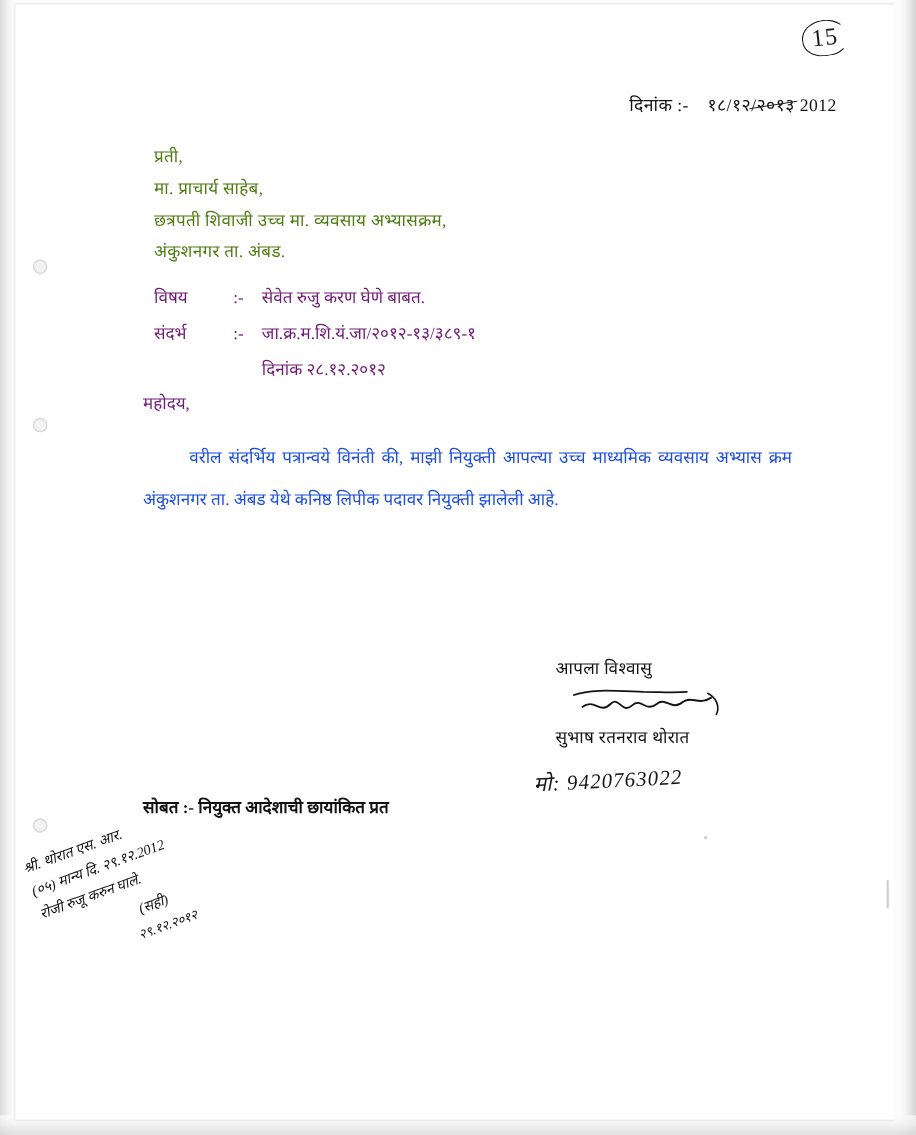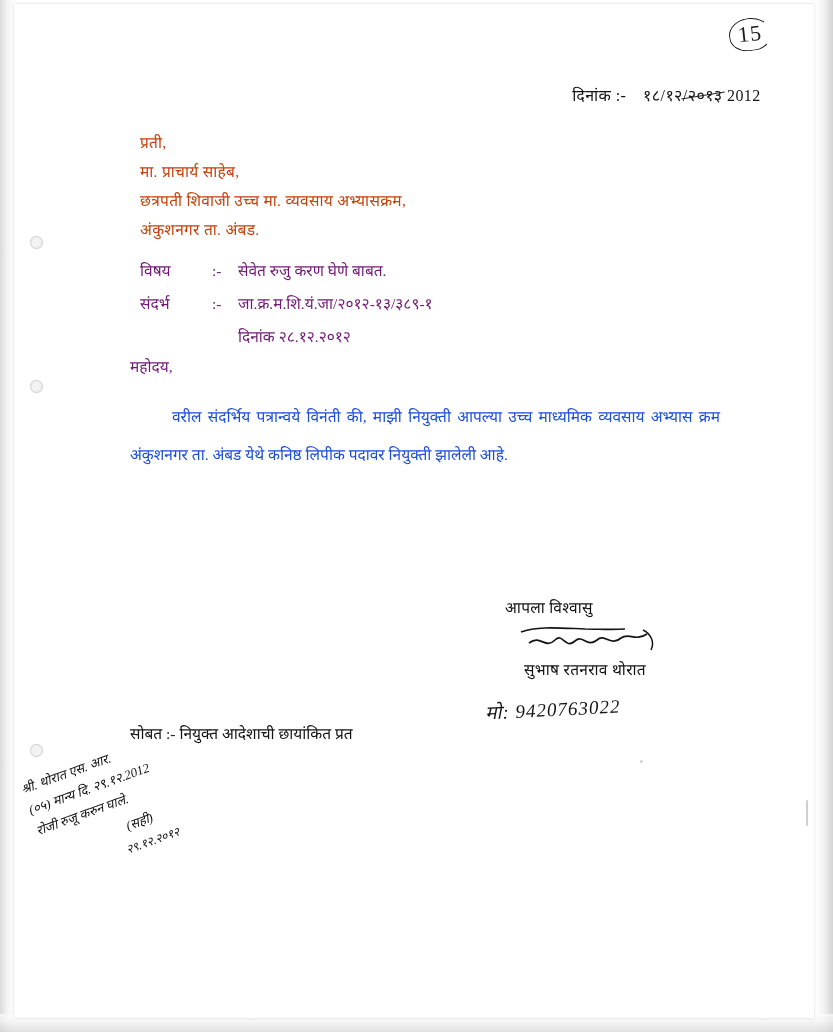--- a/index.html
+++ b/index.html
@@ -104,21 +104,21 @@
     height: 1px;
     background: #222;
     transform: rotate(-9deg);
   }
 
   .block-to {
     position: absolute;
     left: 140px; top: 128px;
     font-size: 15.5px;
     line-height: 29px;
-    color: #c2410c;
+    color: #4d7c0f;
     letter-spacing: .3px;
   }
   .block-to div { white-space: nowrap; }
 
   .subject-table {
     position: absolute;
     left: 140px; top: 256px;
     font-size: 15.5px;
     line-height: 29px;
     color: #701a75;
@@ -163,38 +163,39 @@
     color: #121212;
     text-align: left;
   }
   .sign-block .yours { letter-spacing: .3px; }
   .signature {
     height: 36px;
     margin: 2px 0 0 10px;
     position: relative;
   }
   .signature svg { display: block; }
-  .sign-name { margin-top: 2px; letter-spacing: .3px; text-align: center; }
+  .sign-name { margin-top: 2px; letter-spacing: .3px; }
   .mobile {
     margin-top: 16px;
     margin-left: -20px;
     font-size: 19px;
     font-style: italic;
     color: #151515;
     transform: rotate(-3deg);
     display: inline-block;
     letter-spacing: 1px;
   }
 
   .enclosure {
     position: absolute;
     left: 130px; top: 722px;
     font-size: 15.5px;
     color: #121212;
     white-space: nowrap;
+    font-weight: bold;
   }
 
   
   .endorsement {
     position: absolute;
     left: 18px; top: 780px;
     width: 230px;
     transform: rotate(-20deg);
     transform-origin: left top;
     font-size: 13px;

